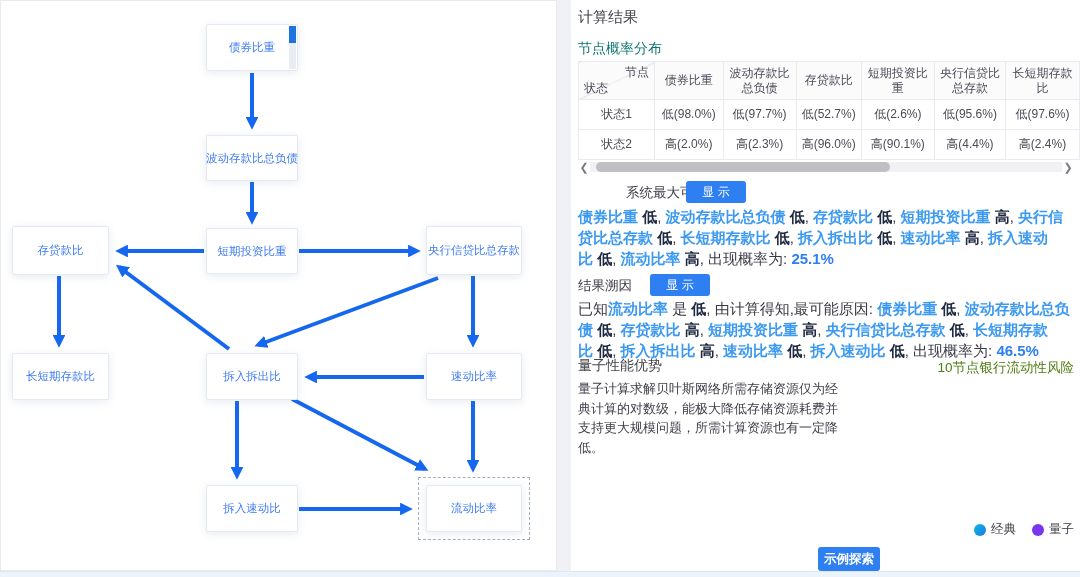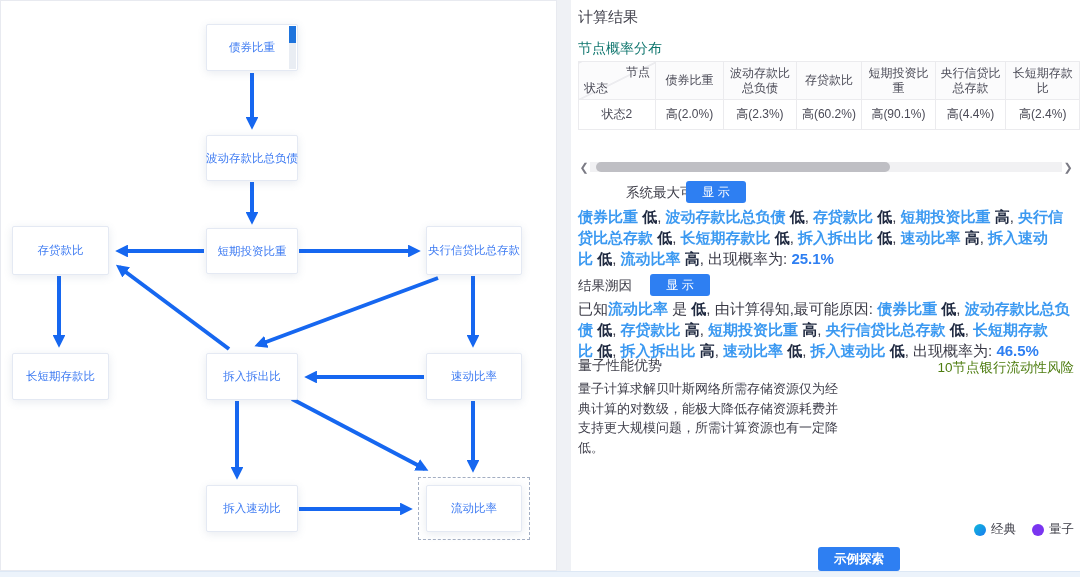--- a/index.html
+++ b/index.html
@@ -58,21 +58,21 @@
   .bar.quantum { background:linear-gradient(to top,#5b2df0,#8252f8); }
   .bar-val { position:absolute; width:46px; text-align:center; font-size:14px; font-weight:bold; color:#23232d; }
   .cat-lbl { position:absolute; font-size:12px; color:#3a3a44; text-align:center; }
   .legend { position:absolute; left:250px; top:521px; width:253px; display:flex; justify-content:flex-end; gap:16px; }
   .legend .item { display:flex; align-items:center; gap:5px; font-size:12.5px; color:#3a3a44; }
   .dot { width:12px; height:12px; border-radius:50%; }
   .dot.classic { background:linear-gradient(135deg,#0fb8da,#1a7bf0); }
   .dot.quantum { background:#7a35f0; }
 
   .explore-text { position:absolute; left:7px; top:551px; font-size:13.5px; color:#3d3d48; }
-  .btn-explore { position:absolute; left:247px; top:547px; width:82px; height:24px; background:#2e7ff2; color:#fff;
+  .btn-explore { position:absolute; left:247px; top:547px; width:62px; height:24px; background:#2e7ff2; color:#fff;
                  border:none; border-radius:3px; font-size:12.5px; font-weight:bold; font-family:inherit; cursor:pointer; }
 
   .bottom-bar { position:absolute; left:0; top:571px; width:1080px; height:6px; background:#ecf3fb; border-top:1px solid #dde8f5; }
 </style>
 </head>
 <body>
 
 <div class="canvas">
   <svg class="edges-svg">
     <defs>
@@ -158,24 +158,33 @@
           <th>债券比重</th>
           <th>波动存款比总负债</th>
           <th>存贷款比</th>
           <th>短期投资比重</th>
           <th>央行信贷比总存款</th>
           <th>长短期存款比</th>
         </tr>
       </thead>
     <tbody id="prob-body">
         <tr>
+          <td class="rowlbl">状态1</td>
+          <td>低(98.0%)</td>
+          <td>低(97.7%)</td>
+          <td>低(52.7%)</td>
+          <td>低(2.6%)</td>
+          <td>低(95.6%)</td>
+          <td>低(97.6%)</td>
+        </tr>
+        <tr>
           <td class="rowlbl">状态2</td>
           <td>高(2.0%)</td>
           <td>高(2.3%)</td>
-          <td>高(60.2%)</td>
+          <td>高(96.0%)</td>
           <td>高(90.1%)</td>
           <td>高(4.4%)</td>
           <td>高(2.4%)</td>
         </tr>
       </tbody>
   </table>
 
   <div class="tbl-scroll">
     <div class="sc-arrow" style="left:0">❮</div>
     <div class="track"></div>

